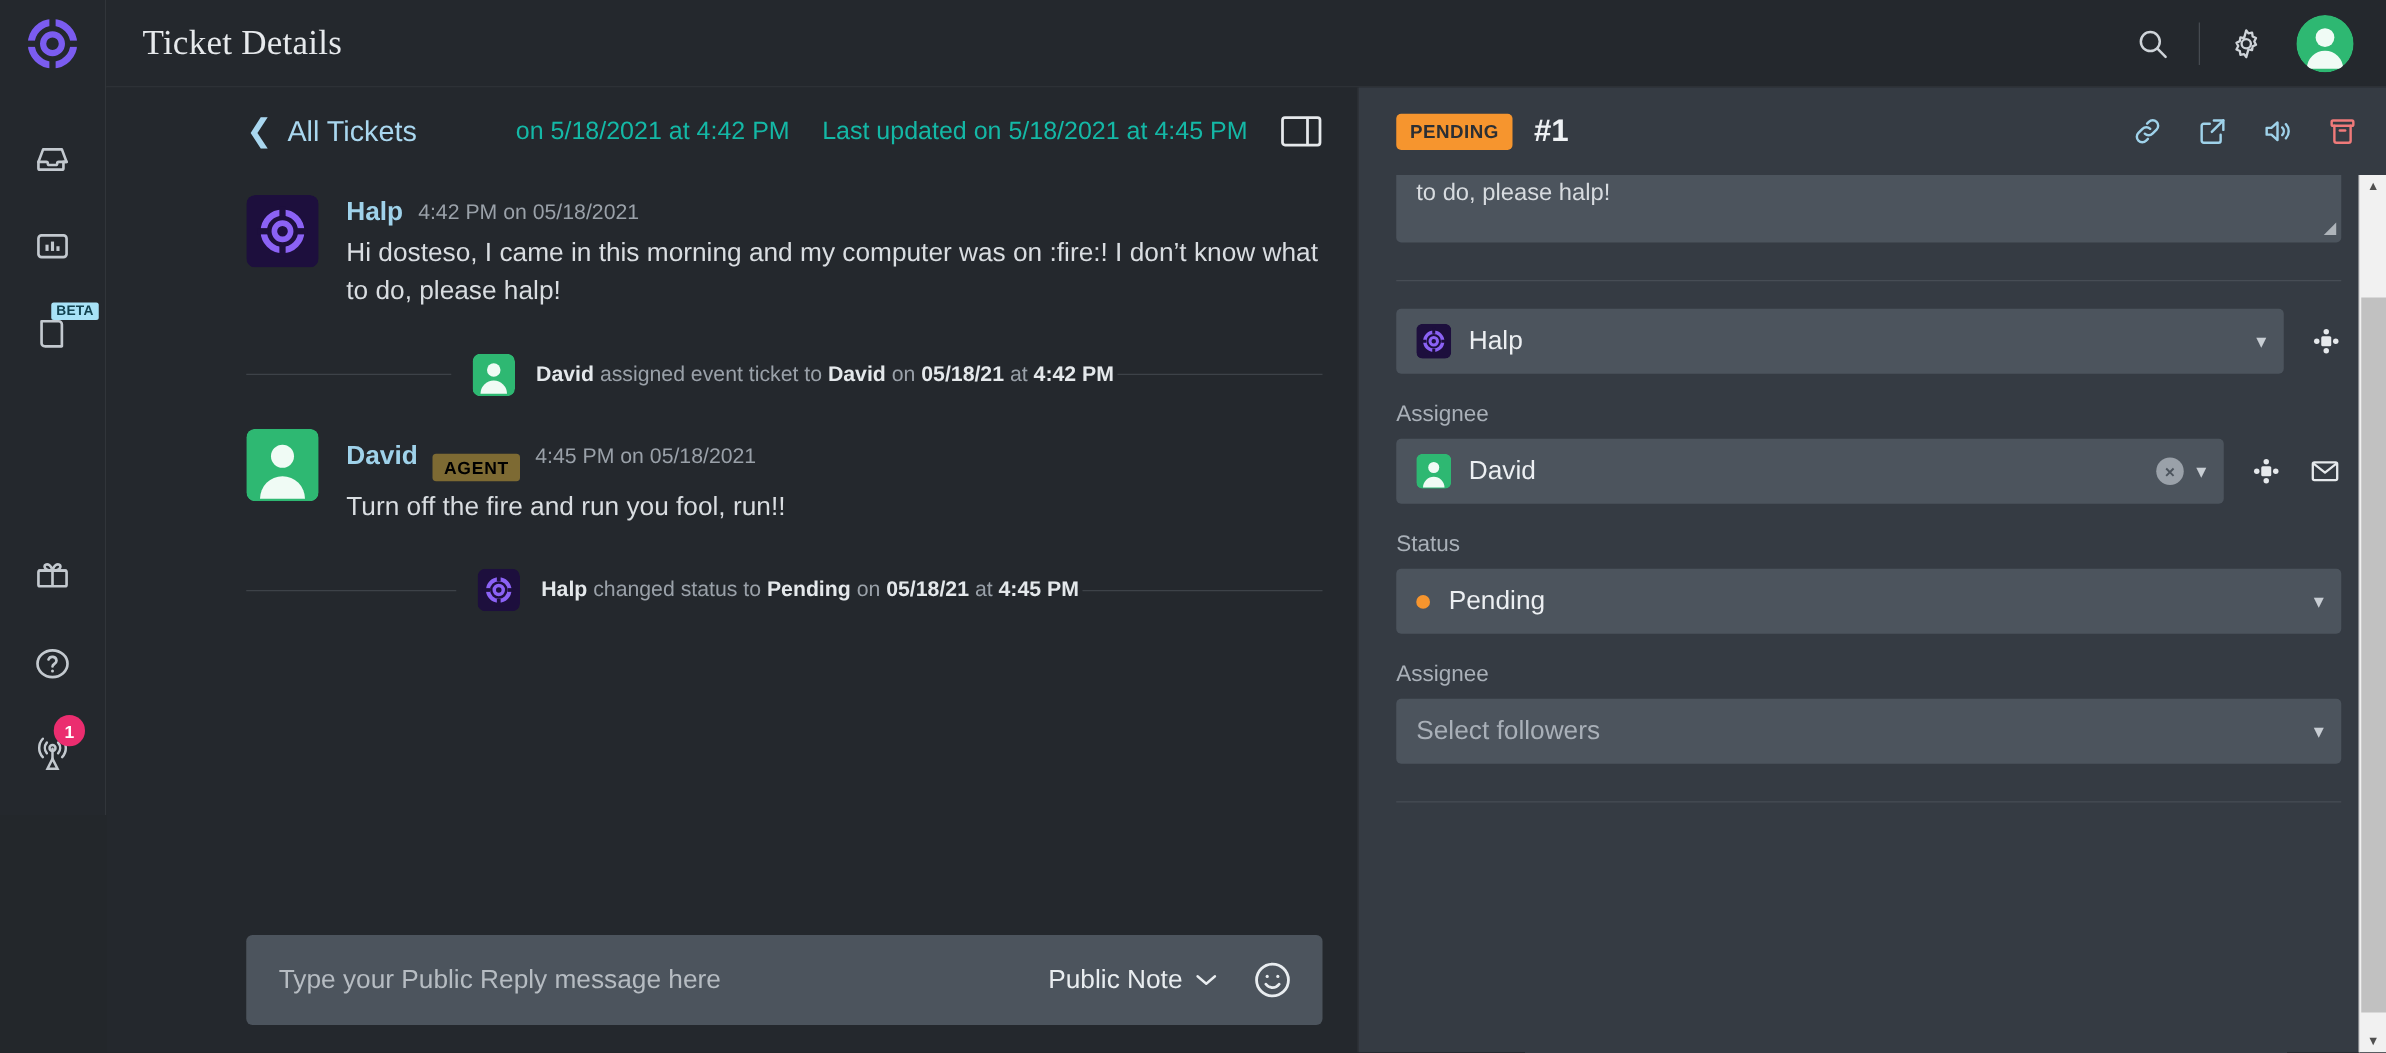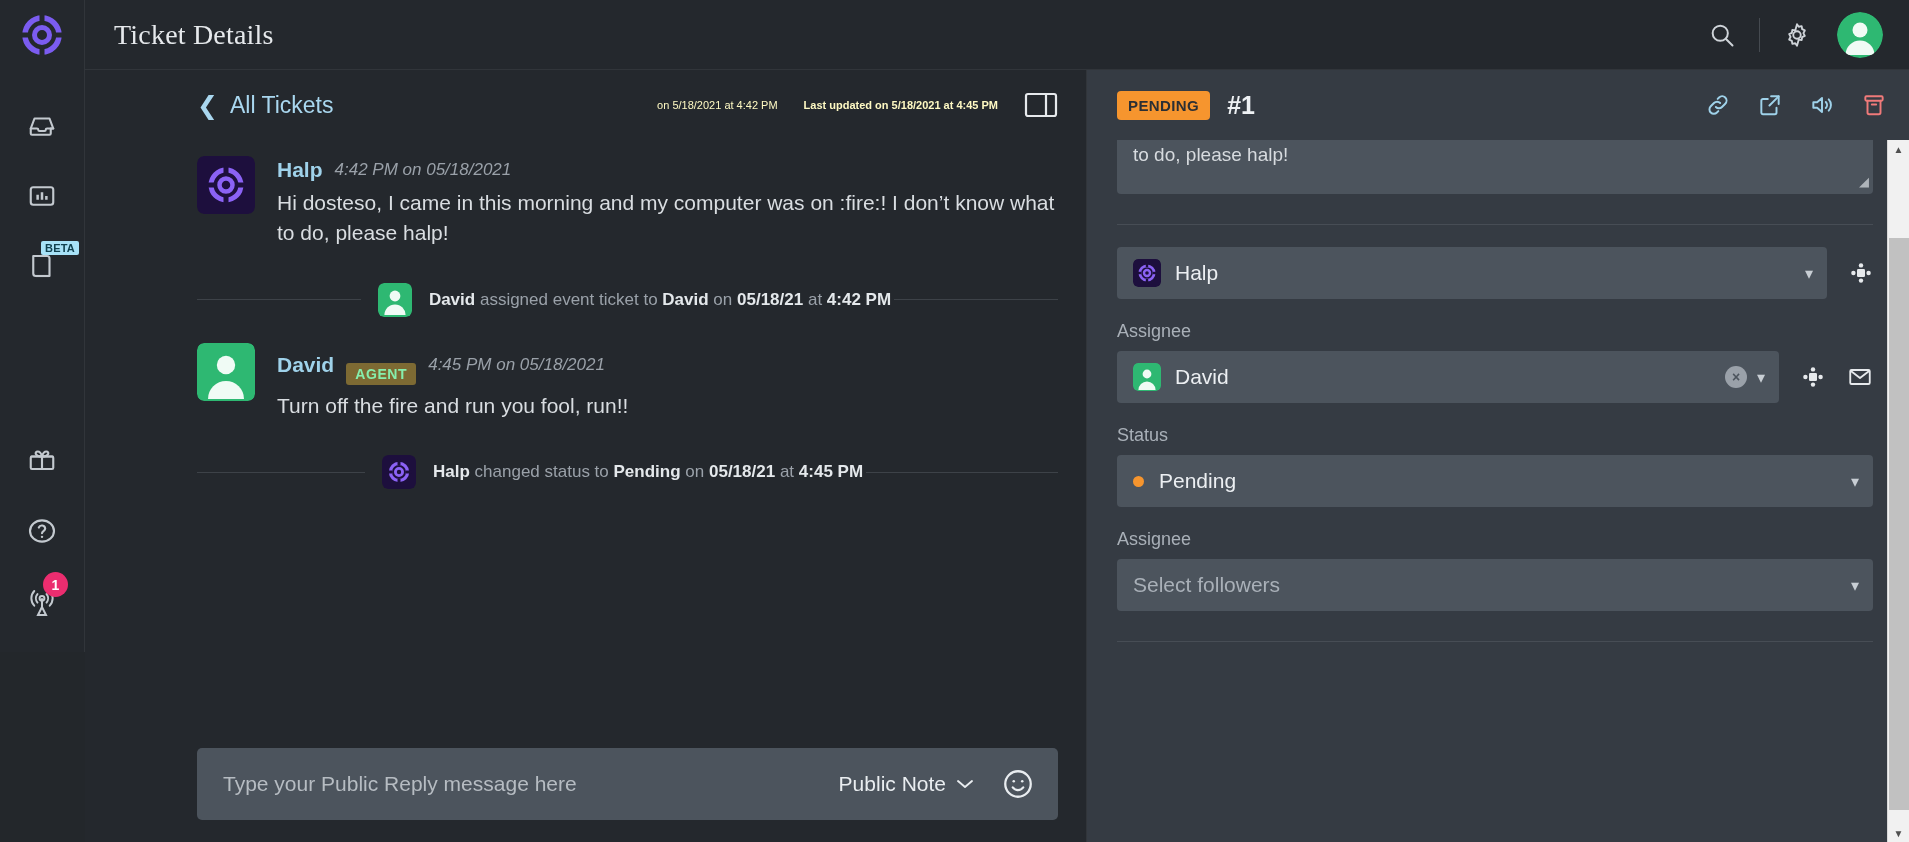--- a/index.html
+++ b/index.html
@@ -76,38 +76,38 @@
     display: flex; align-items: center;
     padding: 0 28px 0 112px;
     position: relative;
   }
   .back-link {
     position: absolute; left: 112px;
     display: flex; align-items: center; gap: 12px;
     color: #a9d7ef; font-size: 23px; cursor: pointer;
   }
   .chev-back { font-size: 25px; line-height: 1; color: #a9d7ef; }
-  .stamp { color: #fef9c3; font-size: 11px; white-space: nowrap; }
+  .stamp { color: #14b8a6; font-size: 20px; white-space: nowrap; }
   .stamp.created { margin-left: auto; }
-  .stamp.updated { margin-left: 26px; font-weight: bold; }
+  .stamp.updated { margin-left: 26px; }
   .panel-toggle { margin-left: 26px; cursor: pointer; display: flex; align-items: center; }
 
   .convo-scroll { flex: 1; overflow: hidden; padding: 0 28px 0 112px; min-height: 0; }
 
   .msg { display: flex; gap: 22px; margin-top: 16px; }
   .msg-av { width: 58px; height: 58px; flex: 0 0 58px; border-radius: 7px; overflow: hidden; }
   .msg-body { min-width: 0; padding-top: 2px; }
   .msg-head { display: flex; align-items: center; gap: 12px; }
   .msg-name { color: #9fd2ea; font-size: 21px; font-weight: bold; cursor: pointer; }
   .agent-tag {
-    background: #7d6a33; color: #86efac;
+    background: #7d6a33; color: #000000;
     font-size: 14px; font-weight: bold; letter-spacing: .6px;
     padding: 3px 9px; border-radius: 3px; margin-top: 18px;
   }
-  .msg-time { color: #9aa1a9; font-size: 17px; font-style: italic; }
+  .msg-time { color: #9aa1a9; font-size: 17px; }
   .msg-text { color: #d9dde1; font-size: 21px; line-height: 1.45; margin-top: 6px; max-width: 855px; }
 
   .event-row { display: flex; align-items: center; gap: 3px; margin: 34px 0 8px; }
   .ev-line { flex: 1; height: 1px; background: #3d4248; }
   .ev-line.left { max-width: 168px; }
   .ev-av { width: 34px; height: 34px; border-radius: 6px; overflow: hidden; margin: 0 14px; flex: 0 0 34px; }
   .ev-text { color: #9aa1a9; font-size: 17px; white-space: nowrap; }
   .ev-text b { color: #e4e8eb; font-weight: bold; }
 
   

